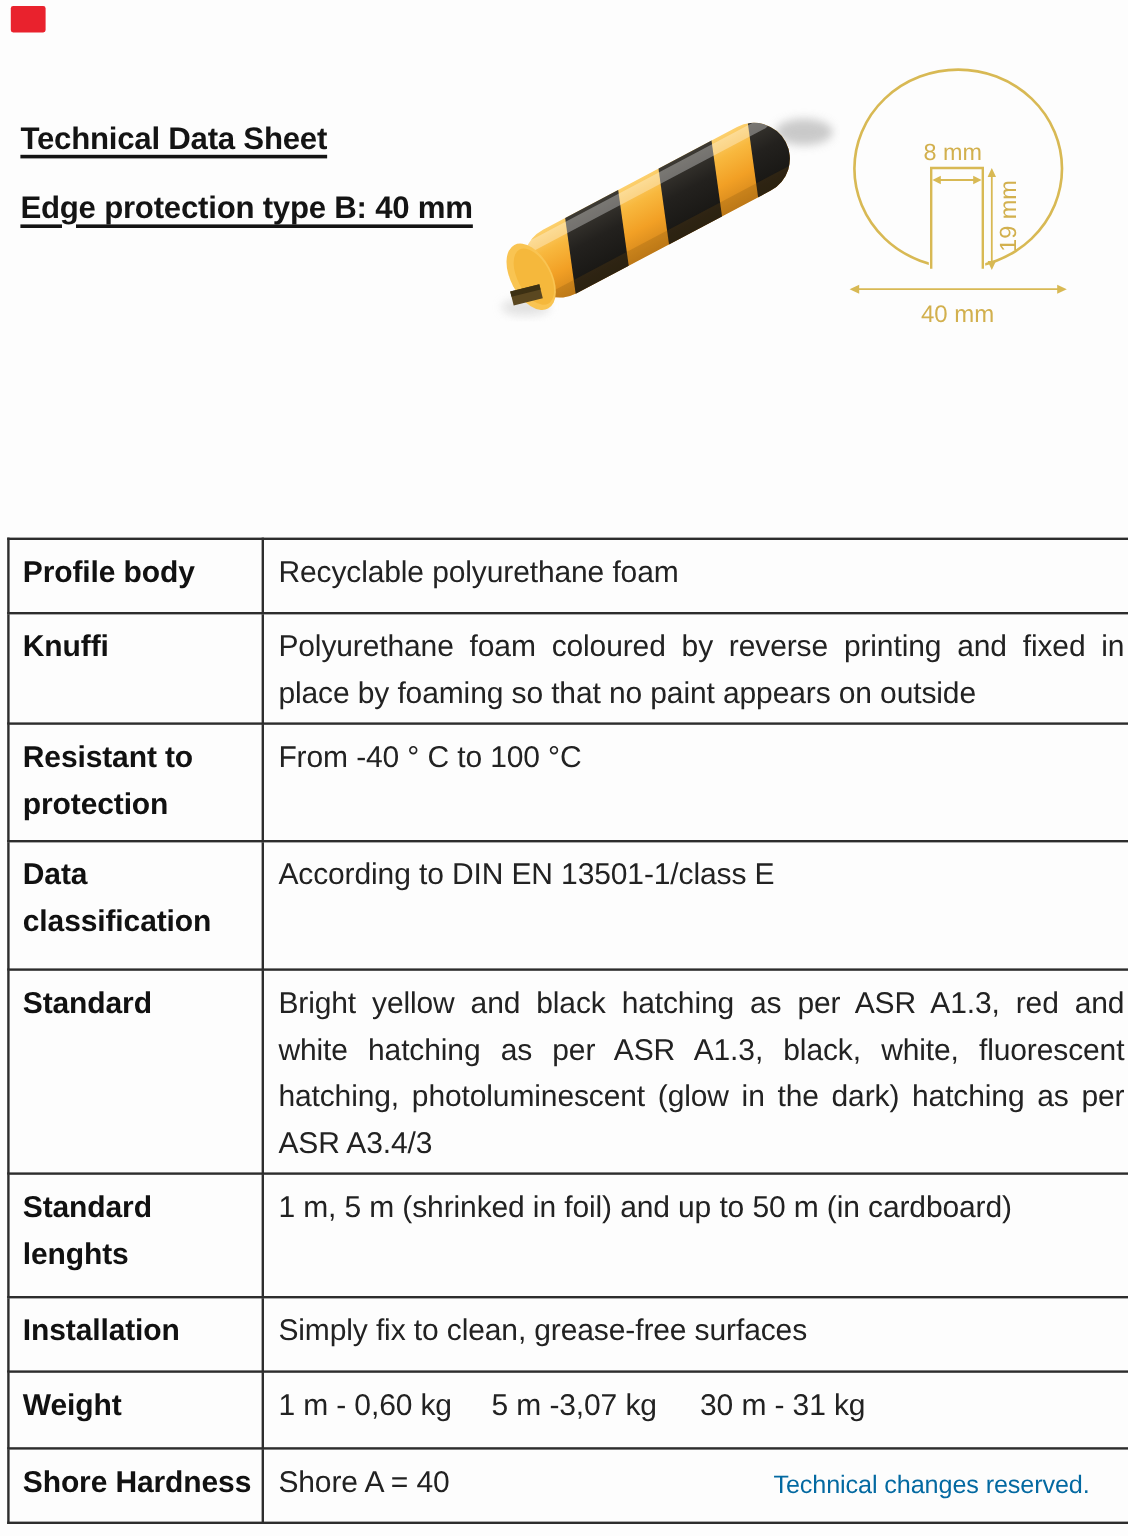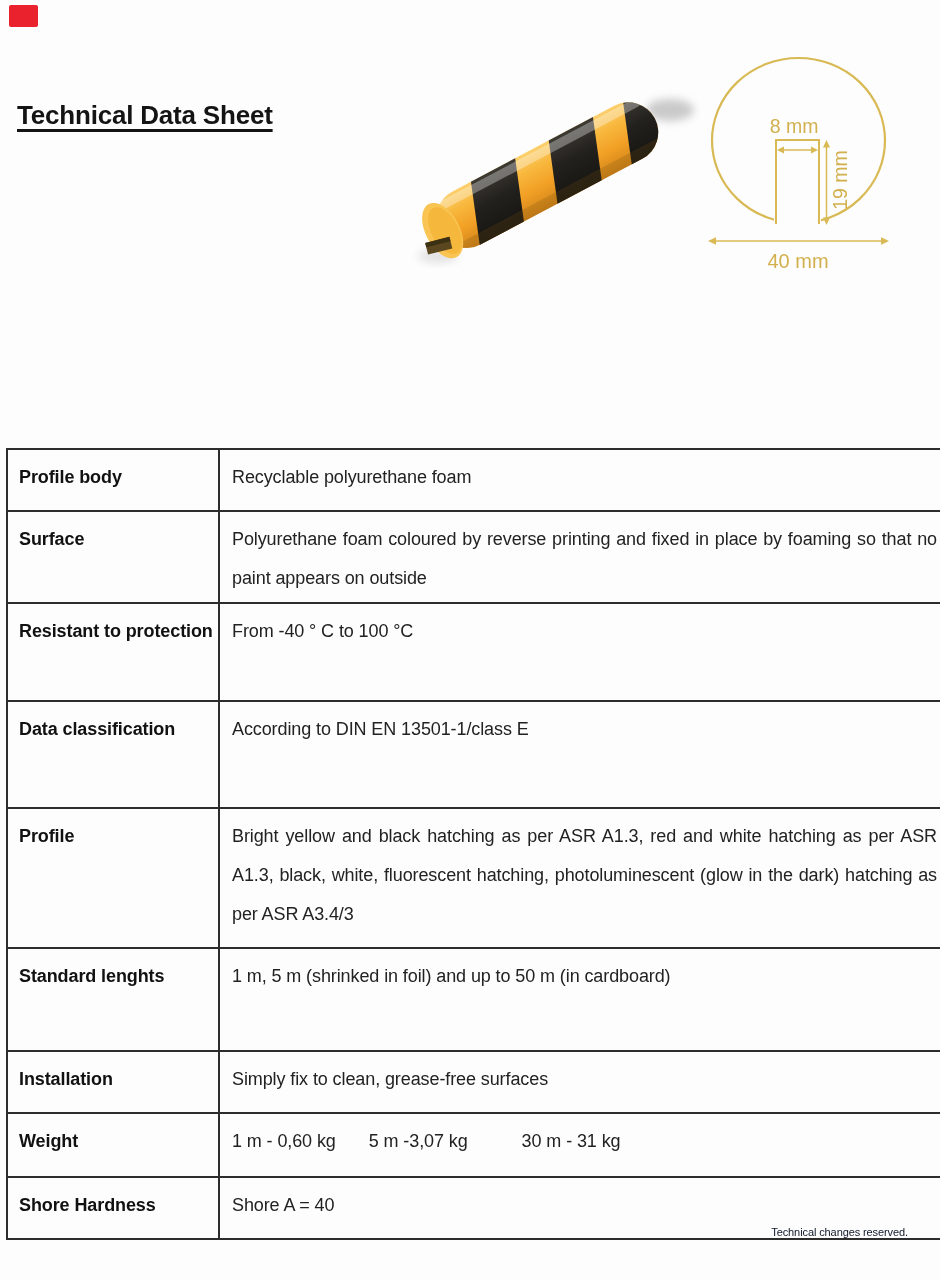--- a/index.html
+++ b/index.html
@@ -34,46 +34,47 @@
     position:absolute; left:17px; top:286px; width:905px; margin:0;
     font-size:23.5px; line-height:39px; letter-spacing:-0.1px;
     text-align:justify; color:#222;
   }
   table.spec {
     position:absolute; left:6px; top:448px;
     width:902px; border-collapse:collapse; table-layout:fixed;
   }
   table.spec td {
     border:2.5px solid #2d2d2d; vertical-align:top;
-    font-size:18px; line-height:39px; letter-spacing:-0.1px;
+    font-size:25px; line-height:39px; letter-spacing:-0.1px;
   }
   td.lbl {
     width:197px; font-weight:bold; color:#111;
     padding:8px 2px 4px 11px;
   }
   td.val {
     width:705px; color:#222;
     padding:8px 13px 4px 12px;
   }
   td.val.just { text-align:justify; }
   .wpart0 { margin-right:33px; }
-  .wpart1 { margin-right:54px; }
+  .wpart1 { margin-right:36px; }
   .footer-note {
     position:absolute; top:1226px; left:0; right:32px;
-    text-align:right; font-size:11px; color:#0f172a; letter-spacing:-0.1px;
+    text-align:right; font-size:21px; color:#0369a1; letter-spacing:-0.1px;
   }
 </style>
 </head>
 <body>
 
 <div class="page">
 
   <div class="corner-marker"></div>
 
   <h1 class="doc-title">Technical Data Sheet</h1>
+  <h2 class="doc-subtitle">Edge protection type B: 40 mm</h2>
 
   <svg class="photo-svg" width="292" height="200" viewBox="0 0 292 200">
     <defs>
       <linearGradient id="tubeG" x1="0" y1="0" x2="0" y2="1" gradientUnits="objectBoundingBox">
         <stop offset="0" stop-color="#fcd06d"></stop>
         <stop offset="0.28" stop-color="#f8b83e"></stop>
         <stop offset="0.62" stop-color="#f2a025"></stop>
         <stop offset="1" stop-color="#cf831a"></stop>
       </linearGradient>
       <linearGradient id="bandG" x1="0" y1="0" x2="0" y2="1" gradientUnits="objectBoundingBox">
@@ -132,33 +133,33 @@
   </svg>
 
 
   <table class="spec">
     <tbody>
       <tr style="height:62px">
         <td class="lbl">Profile body</td>
         <td class="val">Recyclable polyurethane foam</td>
       </tr>
       <tr style="height:81px">
-        <td class="lbl">Surface</td>
+        <td class="lbl">Knuffi</td>
         <td class="val just">Polyurethane foam coloured by reverse printing and fixed in place by foaming so that no paint appears on outside</td>
       </tr>
       <tr style="height:98px">
         <td class="lbl">Resistant to protection</td>
         <td class="val">From -40 ° C to 100 °C</td>
       </tr>
       <tr style="height:107px">
         <td class="lbl">Data classification</td>
         <td class="val">According to DIN EN 13501-1/class E</td>
       </tr>
       <tr style="height:140px">
-        <td class="lbl">Profile</td>
+        <td class="lbl">Standard</td>
         <td class="val just">Bright yellow and black hatching as per ASR A1.3, red and white hatching as per ASR A1.3, black, white, fluorescent hatching, photoluminescent (glow in the dark) hatching as per ASR A3.4/3</td>
       </tr>
       <tr style="height:103px">
         <td class="lbl">Standard lenghts</td>
         <td class="val">1 m, 5 m (shrinked in foil) and up to 50 m (in cardboard)</td>
       </tr>
       <tr style="height:62px">
         <td class="lbl">Installation</td>
         <td class="val">Simply fix to clean, grease-free surfaces</td>
       </tr>

